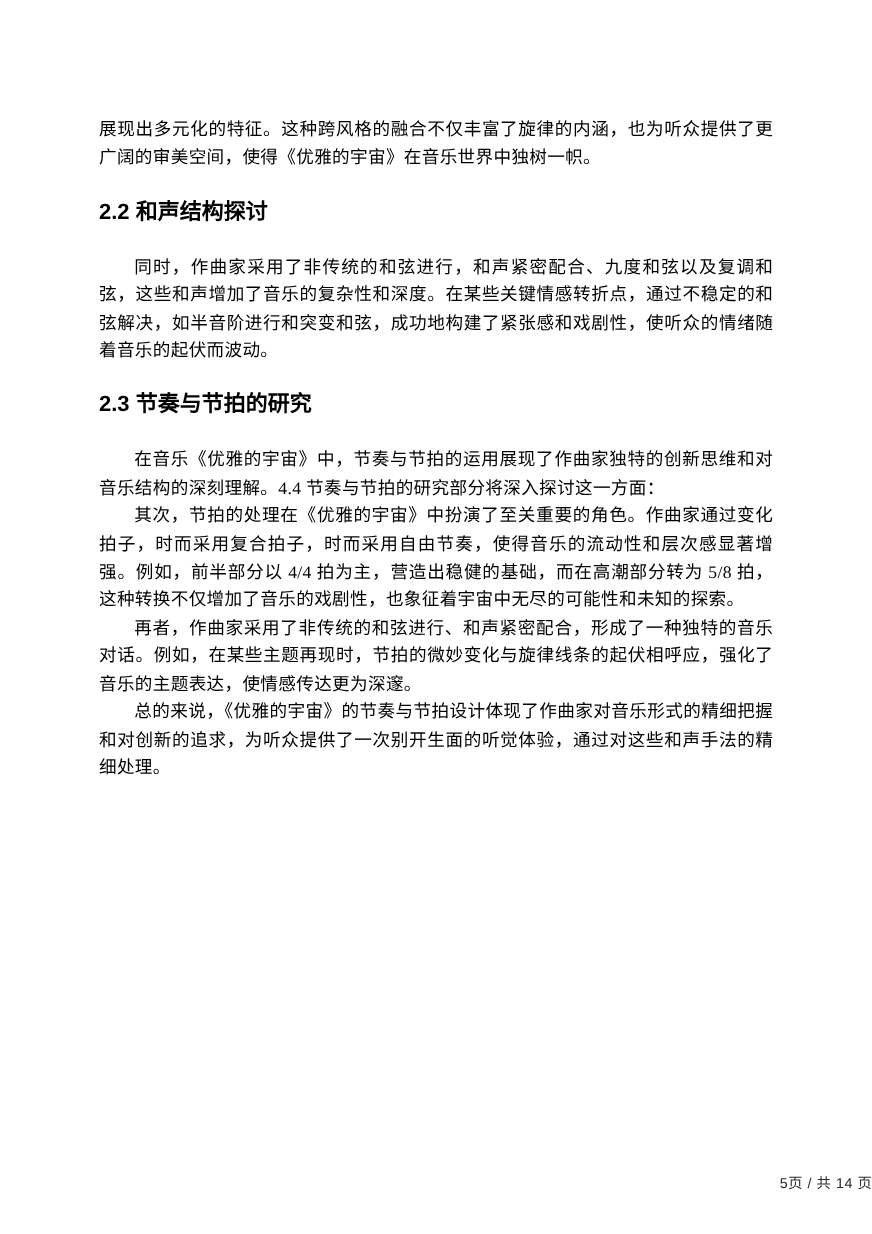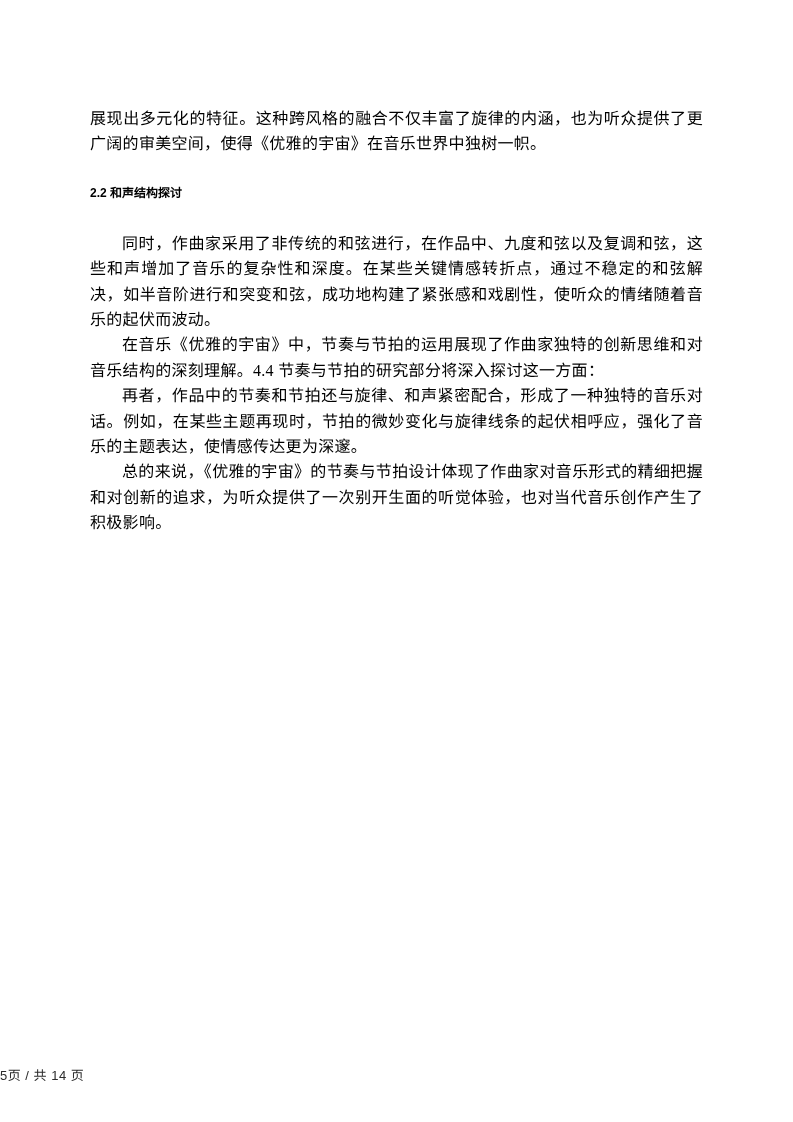--- a/index.html
+++ b/index.html
@@ -33,55 +33,57 @@
     text-indent: 2em;
     word-break: break-all;
   }
   p.no-indent {
     text-indent: 0;
   }
   h2.section-heading {
     margin: 23px 0 25px 0;
     font-family: "Liberation Sans", sans-serif;
     font-weight: bold;
-    font-size: 12px;
+    font-size: 20px;
     line-height: 26px;
     color: #000000;
   }
   .footer {
     position: absolute;
     left: 0;
     right: 0;
     bottom: 54px;
-    text-align: left;
+    text-align: right;
     font-family: "Liberation Sans", sans-serif;
     font-size: 13px;
     color: #2b2b2b;
     letter-spacing: 0.5px;
   }
 </style>
 </head>
 <body>
 
 <div class="page">
   <div class="content">
 
     <p class="body-par no-indent">展现出多元化的特征。这种跨风格的融合不仅丰富了旋律的内涵，也为听众提供了更广阔的审美空间，使得《优雅的宇宙》在音乐世界中独树一帜。</p>
 
     <h2 class="section-heading">2.2 和声结构探讨</h2>
 
 
-    <p class="body-par">同时，作曲家采用了非传统的和弦进行，在作品中、九度和弦以及复调和弦，这些和声增加了音乐的复杂性和深度。在某些关键情感转折点，通过不稳定的和弦解决，如半音阶进行和突变和弦，成功地构建了紧张感和戏剧性，使听众的情绪随着音乐的起伏而波动。</p>
+    <p class="body-par">同时，作曲家采用了非传统的和弦进行，和声紧密配合、九度和弦以及复调和弦，这些和声增加了音乐的复杂性和深度。在某些关键情感转折点，通过不稳定的和弦解决，如半音阶进行和突变和弦，成功地构建了紧张感和戏剧性，使听众的情绪随着音乐的起伏而波动。</p>
 
 
+    <h2 class="section-heading">2.3 节奏与节拍的研究</h2>
 
     <p class="body-par">在音乐《优雅的宇宙》中，节奏与节拍的运用展现了作曲家独特的创新思维和对音乐结构的深刻理解。4.4 节奏与节拍的研究部分将深入探讨这一方面：</p>
 
 
+    <p class="body-par">其次，节拍的处理在《优雅的宇宙》中扮演了至关重要的角色。作曲家通过变化拍子，时而采用复合拍子，时而采用自由节奏，使得音乐的流动性和层次感显著增强。例如，前半部分以 4/4 拍为主，营造出稳健的基础，而在高潮部分转为 5/8 拍，这种转换不仅增加了音乐的戏剧性，也象征着宇宙中无尽的可能性和未知的探索。</p>
 
-    <p class="body-par">再者，作品中的节奏和节拍还与旋律、和声紧密配合，形成了一种独特的音乐对话。例如，在某些主题再现时，节拍的微妙变化与旋律线条的起伏相呼应，强化了音乐的主题表达，使情感传达更为深邃。</p>
+    <p class="body-par">再者，作曲家采用了非传统的和弦进行、和声紧密配合，形成了一种独特的音乐对话。例如，在某些主题再现时，节拍的微妙变化与旋律线条的起伏相呼应，强化了音乐的主题表达，使情感传达更为深邃。</p>
 
-    <p class="body-par">总的来说，《优雅的宇宙》的节奏与节拍设计体现了作曲家对音乐形式的精细把握和对创新的追求，为听众提供了一次别开生面的听觉体验，也对当代音乐创作产生了积极影响。</p>
+    <p class="body-par">总的来说，《优雅的宇宙》的节奏与节拍设计体现了作曲家对音乐形式的精细把握和对创新的追求，为听众提供了一次别开生面的听觉体验，通过对这些和声手法的精细处理。</p>
 
   </div>
 
   <div class="footer">5页 / 共 14 页</div>
 </div>
 
 </body></html>

